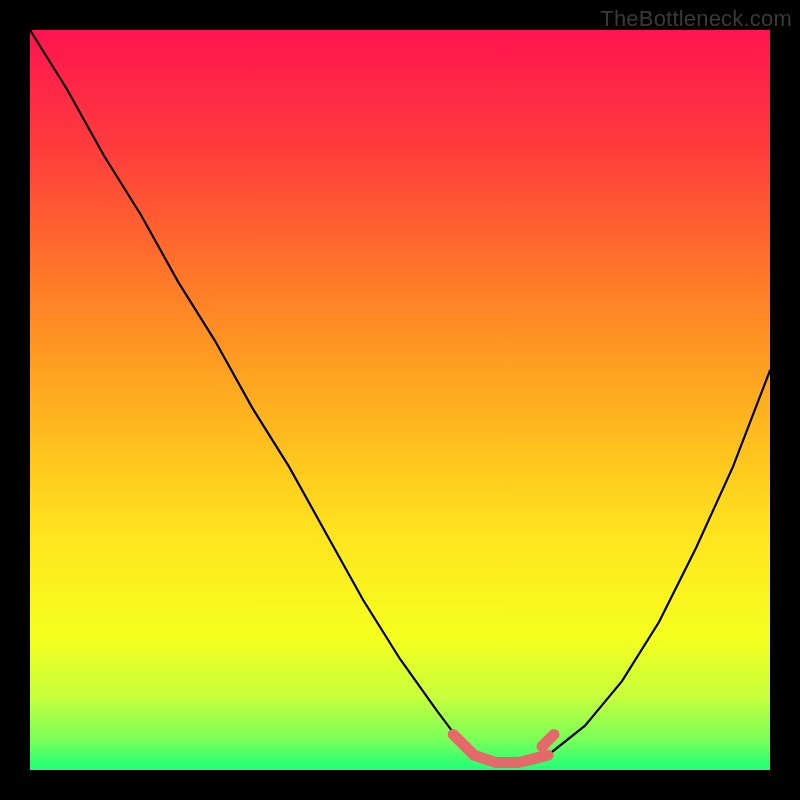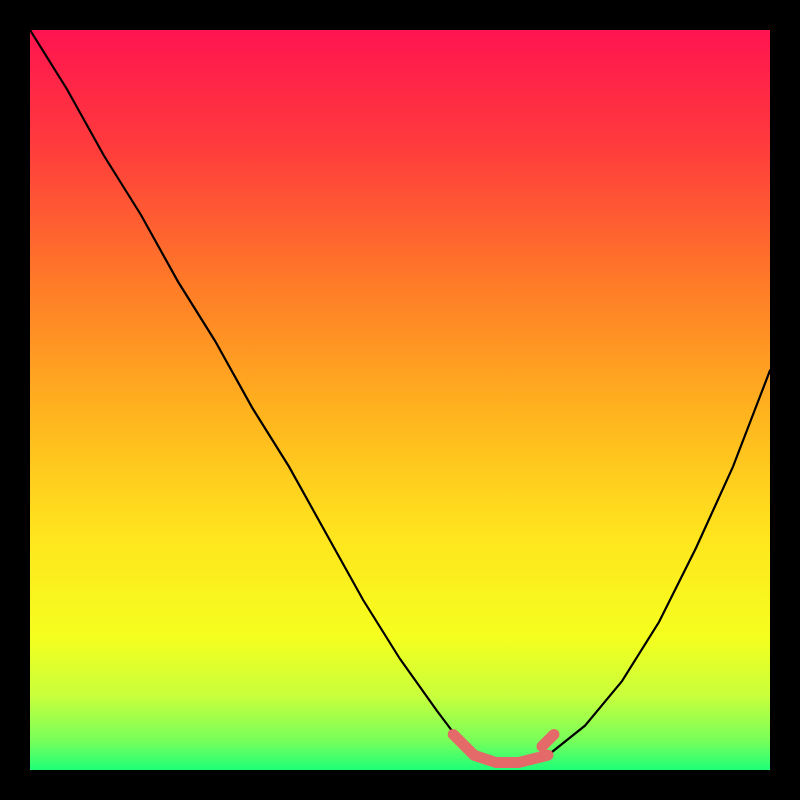--- a/index.html
+++ b/index.html
@@ -35,20 +35,21 @@
   .curve {
     position: absolute;
     left: 0; top: 0; width: 100%; height: 100%;
     pointer-events: none;
   }
 </style>
 </head>
 <body>
 <div class="container">
 
+  <div class="watermark">TheBottleneck.com</div>
 
   <div class="plot-area">
     <svg class="gradient" viewBox="0 0 740 740" preserveAspectRatio="none">
       <defs>
         <linearGradient id="bgGrad" x1="0" y1="0" x2="0" y2="1">
           <stop id="g0" offset="0%" stop-color="#ff1450"></stop>
           <stop id="g1" offset="16%" stop-color="#ff3c3c"></stop>
           <stop id="g2" offset="34%" stop-color="#ff7a28"></stop>
           <stop id="g3" offset="52%" stop-color="#ffb41e"></stop>
           <stop id="g4" offset="68%" stop-color="#ffe41e"></stop>

